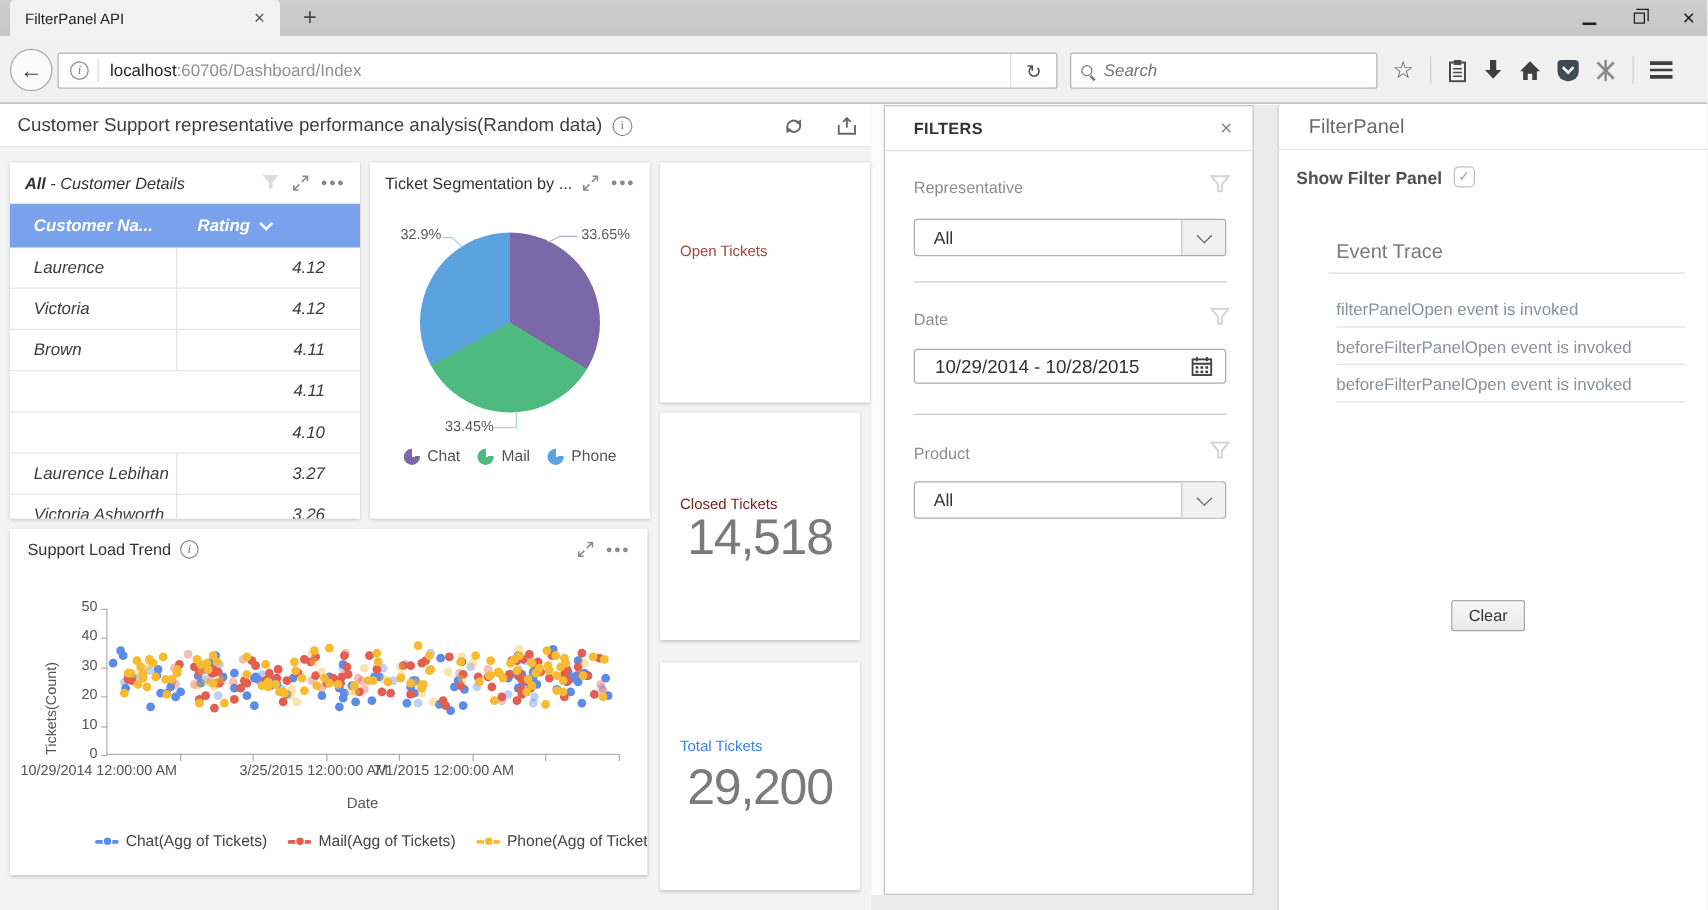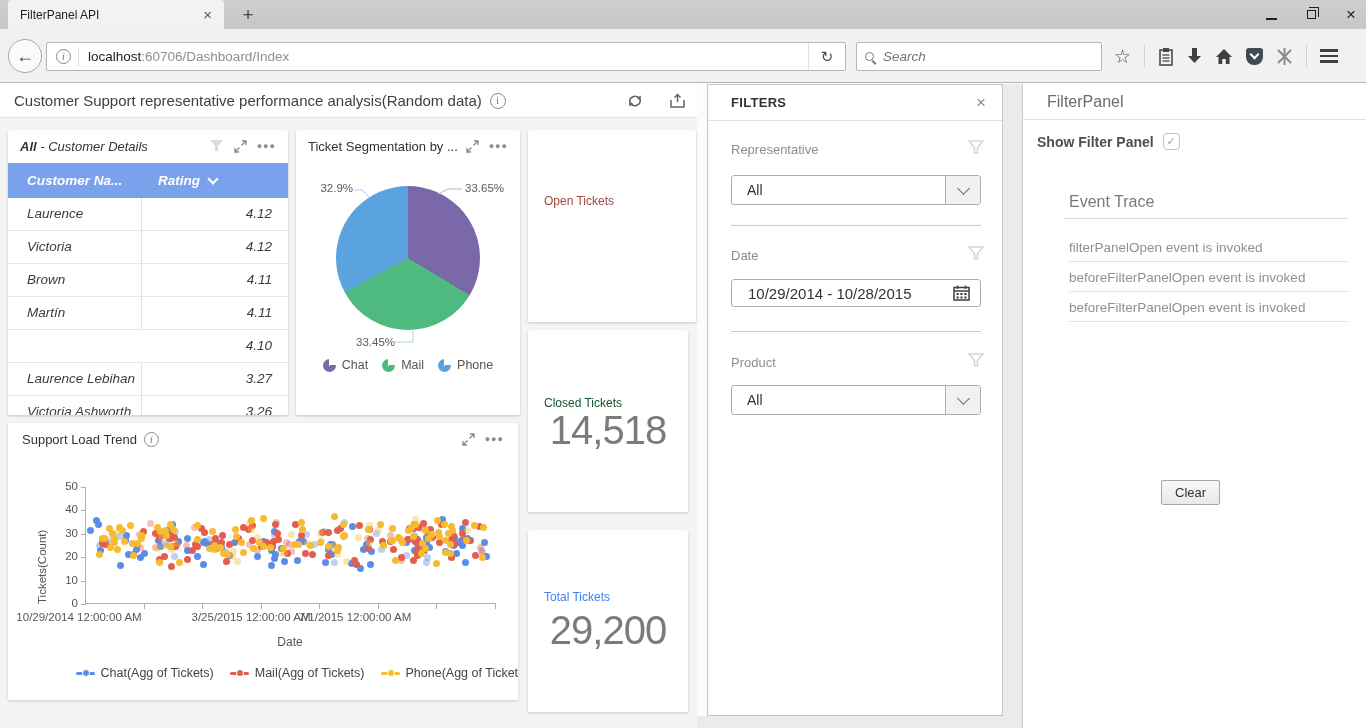--- a/index.html
+++ b/index.html
@@ -57,21 +57,21 @@
 
   
   .card-table{left:8px;top:46px;width:280px;height:285px;font-style:italic;}
   .thead{position:absolute;left:0;top:33px;width:100%;height:35px;background:#7aa1eb;display:flex;color:#fff;font-weight:bold;font-size:13.5px;}
   .th1{width:134px;padding-left:19px;line-height:35px;white-space:nowrap;}
   .th2{flex:1;padding-left:16px;line-height:35px;display:flex;align-items:center;gap:9px;}
   .sort-chev{width:8px;height:8px;border-right:2.5px solid #fff;border-bottom:2.5px solid #fff;transform:rotate(45deg);margin-top:-4px;}
   .tbody{position:absolute;left:0;top:68px;right:0;bottom:0;overflow:hidden;}
   .trow{height:33px;display:flex;border-bottom:1px solid #e7e7e7;font-size:13.5px;color:#3c3c3c;}
   .tcell-name{width:134px;padding-left:19px;line-height:32px;border-right:1px solid #e0e0e0;white-space:nowrap;overflow:hidden;}
-  .tcell-rating{flex:1;text-align:right;padding-right:16px;line-height:32px;}
+  .tcell-rating{flex:1;text-align:right;padding-right:28px;line-height:32px;}
 
   
   .card-pie{left:296px;top:46px;width:224px;height:285px;}
   .pie-chart{position:absolute;left:40px;top:56px;width:144px;height:144px;border-radius:50%;}
   .pie-label{position:absolute;font-size:11.5px;color:#5a5a5a;white-space:nowrap;}
   .pie-conn{position:absolute;left:0;top:0;pointer-events:none;}
   .pie-legend{position:absolute;left:0;top:228px;width:100%;display:flex;justify-content:center;gap:14px;}
   .pleg-item{display:flex;align-items:center;gap:6px;font-size:12.5px;color:#555;}
   .pie-ico{width:13px;height:13px;border-radius:50%;}
 
@@ -238,21 +238,20 @@
           </div>
           <div class="trow">
             <div class="tcell-name">Victoria</div>
             <div class="tcell-rating">4.12</div>
           </div>
           <div class="trow">
             <div class="tcell-name">Brown</div>
             <div class="tcell-rating">4.11</div>
           </div>
           <div class="trow">
-            <div class="tcell-name">Martín</div>
             <div class="tcell-rating">4.11</div>
           </div>
           <div class="trow">
             <div class="tcell-rating">4.10</div>
           </div>
           <div class="trow">
             <div class="tcell-name">Laurence Lebihan</div>
             <div class="tcell-rating">3.27</div>
           </div>
           <div class="trow">
@@ -294,21 +293,21 @@
             <span class="pie-ico" style="background: conic-gradient(rgb(255, 255, 255) 0deg, rgb(255, 255, 255) 82deg, rgb(91, 163, 222) 82deg, rgb(91, 163, 222) 360deg);"></span>
             <span>Phone</span>
           </span>
       </div>
     </div>
 
     <div class="card card-kpi1">
       <div class="kpi-label" style="top: 64px; color: rgb(161, 70, 63);">Open Tickets</div>
     </div>
     <div class="card card-kpi2">
-      <div class="kpi-label" style="top: 66px; color: #14532d;">Closed Tickets</div>
+      <div class="kpi-label" style="top: 66px; color: #7f1d1d;">Closed Tickets</div>
       <div class="kpi-value">14,518</div>
     </div>
     <div class="card card-kpi3">
       <div class="kpi-label" style="top: 60px; color: #3b82f6;">Total Tickets</div>
       <div class="kpi-value">29,200</div>
     </div>
 
     <div class="card card-scatter">
       <div class="whead">
         <span class="whead-title">Support Load Trend</span>

